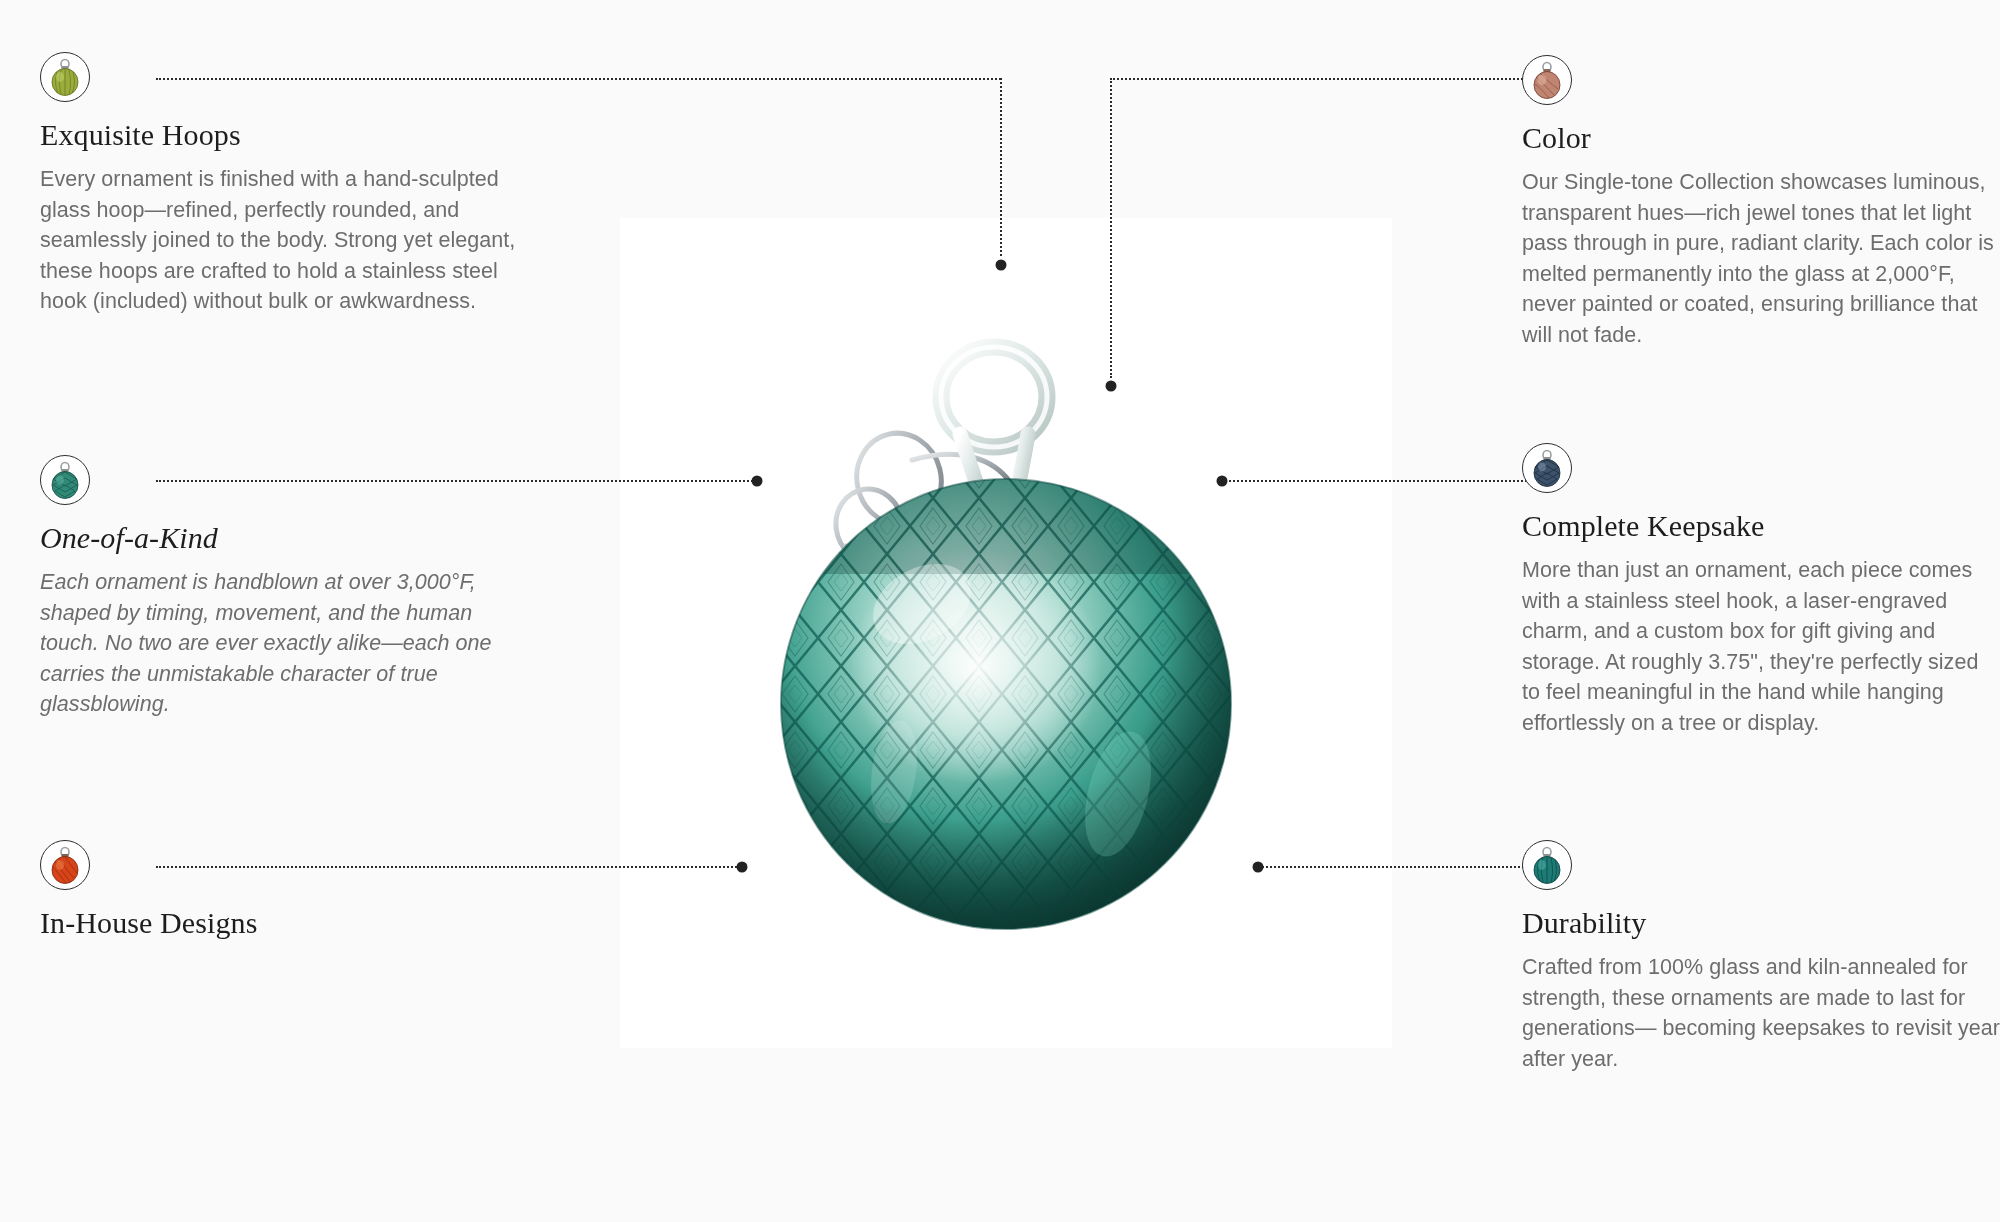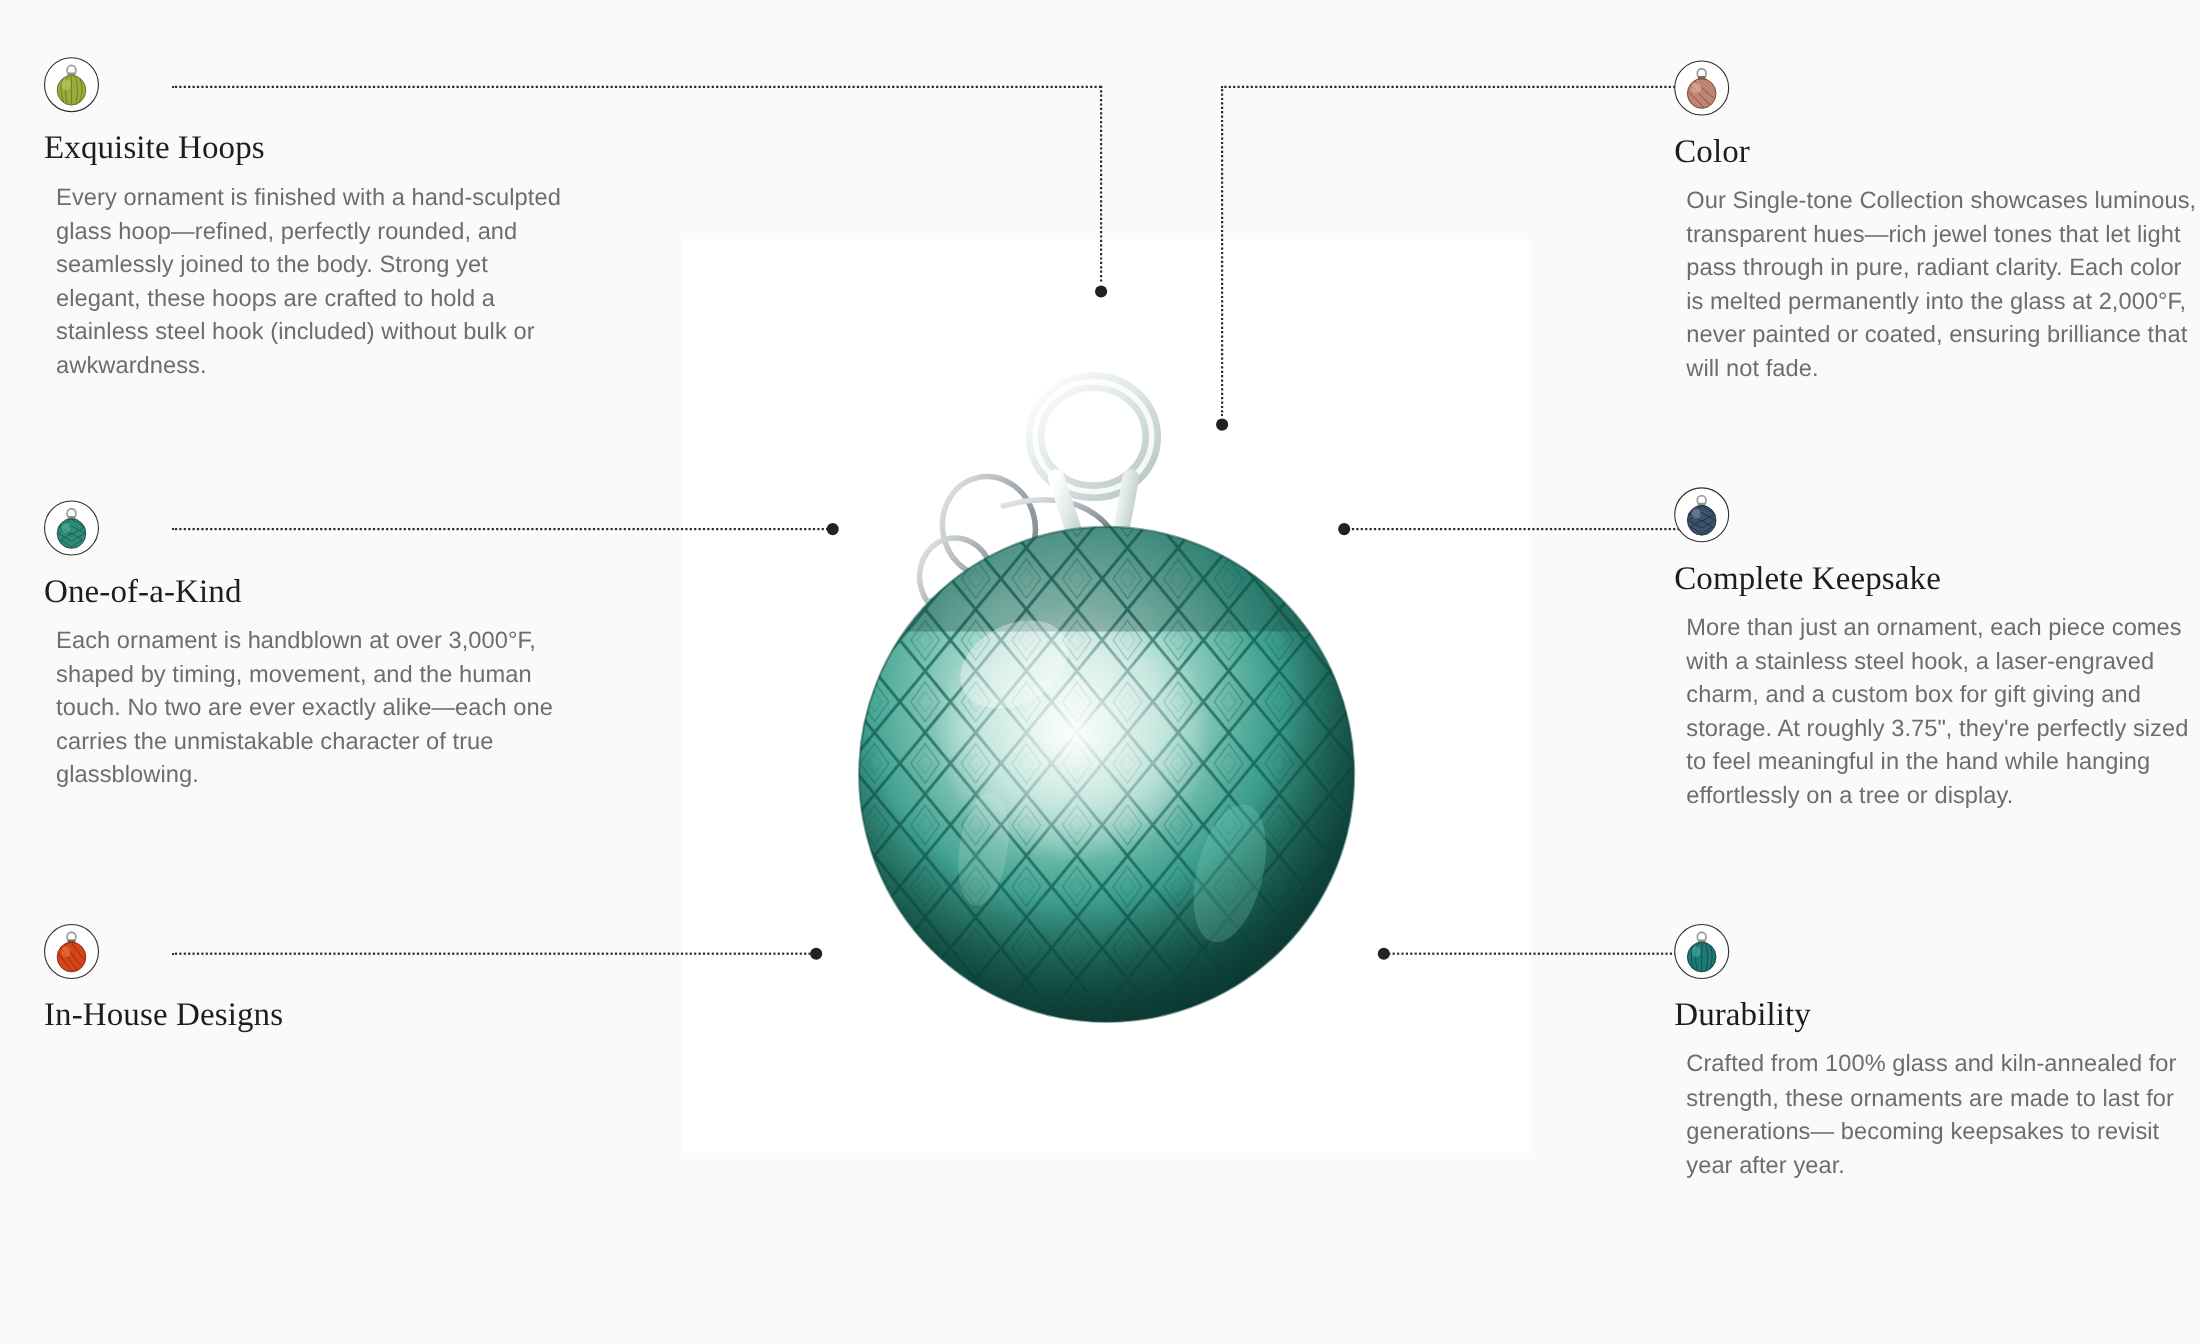--- a/index.html
+++ b/index.html
@@ -52,21 +52,21 @@
   .icon-badge svg{ display:block; }
 
   .f-title{
     font-family:"Liberation Serif", serif;
     font-size:30px; font-weight:400; color:#1d1d1d;
     letter-spacing:.1px; margin-top:16px; margin-bottom:12px;
     white-space:nowrap;
   }
   .f-body{
     font-size:21.5px; line-height:30.5px; color:#6d6d6d;
-    letter-spacing:.05px; font-weight:400;margin-left:11px;
+    letter-spacing:.05px; font-weight:400;
   }
 </style>
 </head>
 <body>
 
 <div class="stage">
 
   <div class="product-card">
     <div class="product-stage">
       <div class="orn-wrap">
@@ -193,21 +193,21 @@
             <path d="M23 13 C25 22 25 30 23 37"></path>
           <path d="M27 15 C29 22 29 30 26 36"></path>
         </g>
         <ellipse cx="14" cy="20" rx="4" ry="5" fill="#c3d46a" opacity=".55"></ellipse>
       </svg>
     </div>
     <div class="f-title">Exquisite Hoops</div>
     <div class="f-body">Every ornament is finished with a hand-sculpted glass hoop—refined, perfectly rounded, and seamlessly joined to the body. Strong yet elegant, these hoops are crafted to hold a stainless steel hook (included) without bulk or awkwardness.</div>
   </div>
 
-  <div class="feature left" style="top:455px;">
+  <div class="feature left" style="top:455px;font-style:italic;">
     <div class="icon-badge">
       <svg width="38" height="40" viewBox="0 0 38 40">
         <ellipse cx="19" cy="7" rx="4" ry="4.5" fill="none" stroke="#9aa0a2" stroke-width="1.6"></ellipse>
         <rect x="15.5" y="9" width="7" height="4" rx="1" fill="#8d9295"></rect>
         <ellipse cx="19" cy="25" rx="13" ry="13.5" fill="#2f8a77"></ellipse>
         <ellipse cx="19" cy="25" rx="13" ry="13.5" fill="none" stroke="#17453c" stroke-width=".8"></ellipse>
         <g stroke="#17453c" stroke-width=".8" opacity=".65" fill="none">
           <path d="M7 19 L19 12 L31 19 L19 26 Z"></path>
             <path d="M7 25 L19 18 L31 25 L19 32 Z"></path>
           <path d="M9 31 L19 25 L29 31 L19 37 Z"></path>

